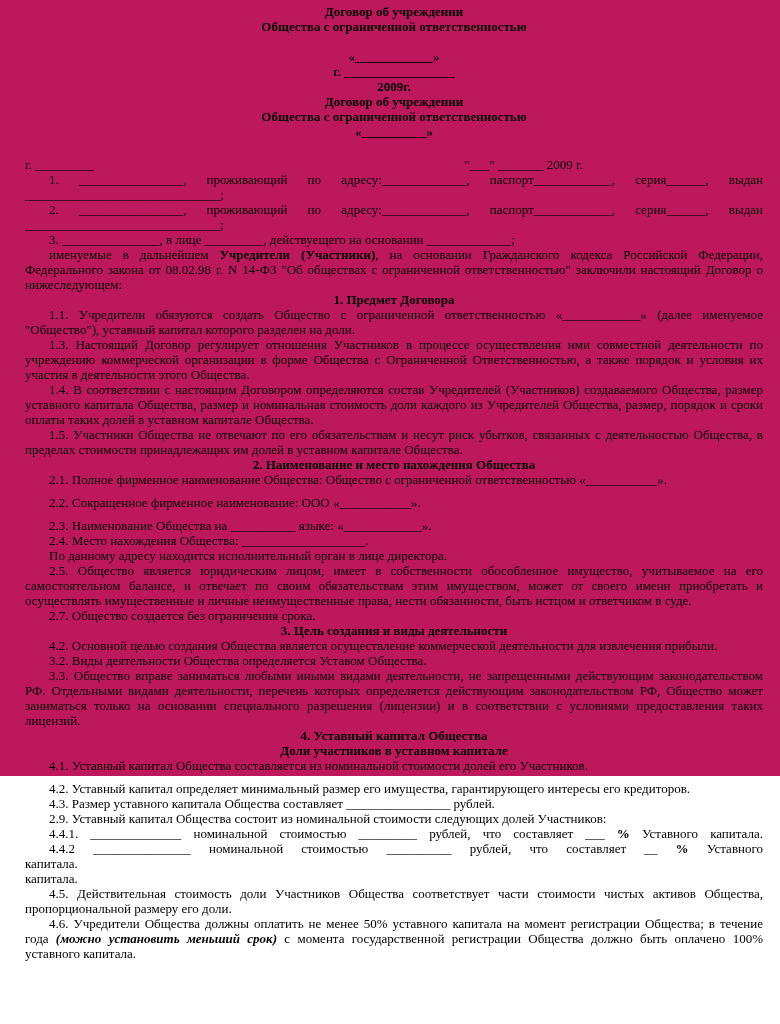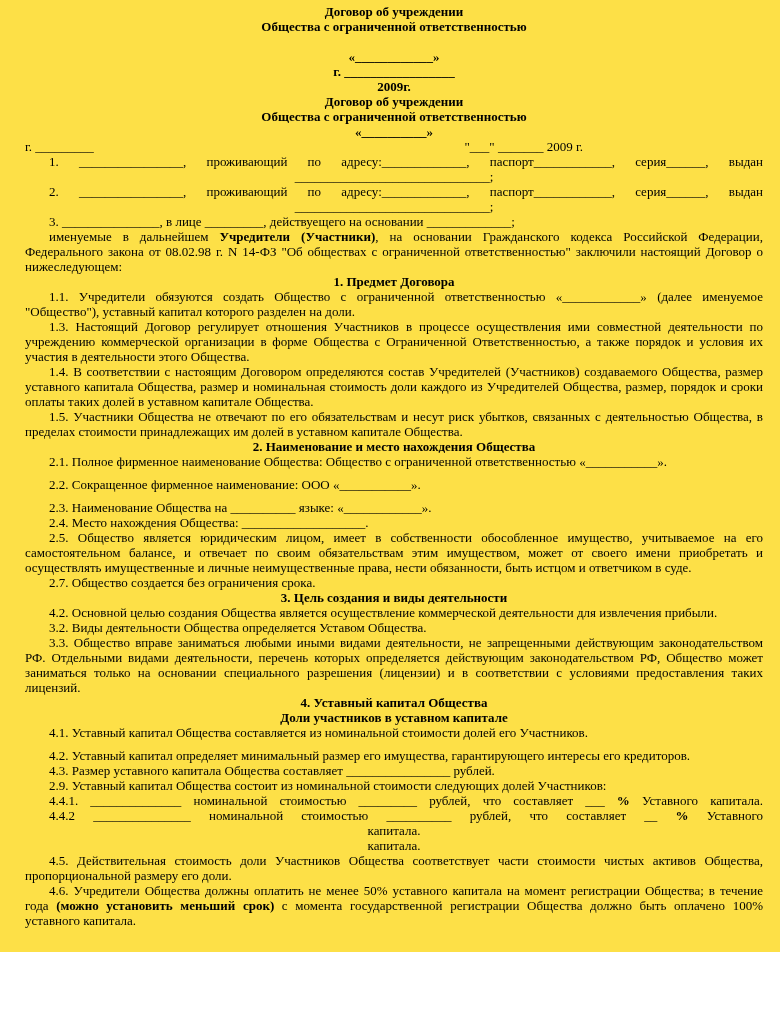--- a/index.html
+++ b/index.html
@@ -12,55 +12,56 @@
     height: 1024px;
     overflow: hidden;
     color: #000000;
     font-family: "Liberation Serif", "DejaVu Serif", serif;
     font-size: 13px;
     line-height: 15px;
   }
   .page {
     box-sizing: border-box;
     width: 780px;
-    height: 952px;
+    height: 776px;
     padding: 4px 17px 16px 25px;
-    background: #fde047;
+    background: #be185d;
   }
   .b-title {
     font-weight: 700;
     text-align: center;
   }
   .b-p {
     text-align: justify;
     text-indent: 24px;
   }
   .b-pj {
     text-align: justify;
     text-align-last: justify;
     text-indent: 24px;
     white-space: nowrap;
     overflow: hidden;
   }
   .b-pflush {
-    text-align: center;
+    text-align: left;
     text-indent: 0;
   }
   .b-blank { height: 15px; }
   .b-gap   { height: 8px; }
   .b-dateline {
     display: flex;
     text-align: left;
+    margin-top: 18px;
   }
   .dl-right {
     margin-left: auto;
     margin-right: 180px;
   }
   .seg-bold   { font-weight: 700; }
-  .seg-italic { }
+  .seg-italic { font-style: italic; }
 </style>
 </head>
 <body>
 
 <div class="page">
     <div class="b-title">Договор об учреждении</div>
     <div class="b-title">Общества с ограниченной ответственностью</div>
     <div class="b-blank"></div>
     <div class="b-title">«____________»</div>
     <div class="b-title">г. _________________</div>
@@ -83,20 +84,21 @@
     <div class="b-p">1.3. Настоящий Договор регулирует отношения Участников в процессе осуществления ими совместной деятельности по учреждению коммерческой организации в форме Общества с Ограниченной Ответственностью, а также порядок и условия их участия в деятельности этого Общества.</div>
     <div class="b-p">1.4. В соответствии с настоящим Договором определяются состав Учредителей (Участников) создаваемого Общества, размер уставного капитала Общества, размер и номинальная стоимость доли каждого из Учредителей Общества, размер, порядок и сроки оплаты таких долей в уставном капитале Общества.</div>
     <div class="b-p">1.5. Участники Общества не отвечают по его обязательствам и несут риск убытков, связанных с деятельностью Общества, в пределах стоимости принадлежащих им долей в уставном капитале Общества.</div>
     <div class="b-title">2. Наименование и место нахождения Общества</div>
     <div class="b-p">2.1. Полное фирменное наименование Общества: Общество с ограниченной ответственностью «___________».</div>
     <div class="b-gap"></div>
     <div class="b-p">2.2. Сокращенное фирменное наименование: ООО «___________».</div>
     <div class="b-gap"></div>
     <div class="b-p">2.3. Наименование Общества на __________ языке: «____________».</div>
     <div class="b-p">2.4. Место нахождения Общества: ___________________.</div>
+    <div class="b-p">По данному адресу находится исполнительный орган в лице директора.</div>
     <div class="b-p">2.5. Общество является юридическим лицом, имеет в собственности обособленное имущество, учитываемое на его самостоятельном балансе, и отвечает по своим обязательствам этим имуществом, может от своего имени приобретать и осуществлять имущественные и личные неимущественные права, нести обязанности, быть истцом и ответчиком в суде.</div>
     <div class="b-p">2.7. Общество создается без ограничения срока.</div>
     <div class="b-title">3. Цель создания и виды деятельности</div>
     <div class="b-p">4.2. Основной целью создания Общества является осуществление коммерческой деятельности для извлечения прибыли.</div>
     <div class="b-p">3.2. Виды деятельности Общества определяется Уставом Общества.</div>
     <div class="b-p">3.3. Общество вправе заниматься любыми иными видами деятельности, не запрещенными действующим законодательством РФ. Отдельными видами деятельности, перечень которых определяется действующим законодательством РФ, Общество может заниматься только на основании специального разрешения (лицензии) и в соответствии с условиями предоставления таких лицензий.</div>
     <div class="b-title">4. Уставный капитал Общества</div>
     <div class="b-title">Доли участников в уставном капитале</div>
     <div class="b-p">4.1. Уставный капитал Общества составляется из номинальной стоимости долей его Участников.</div>
     <div class="b-gap"></div>

